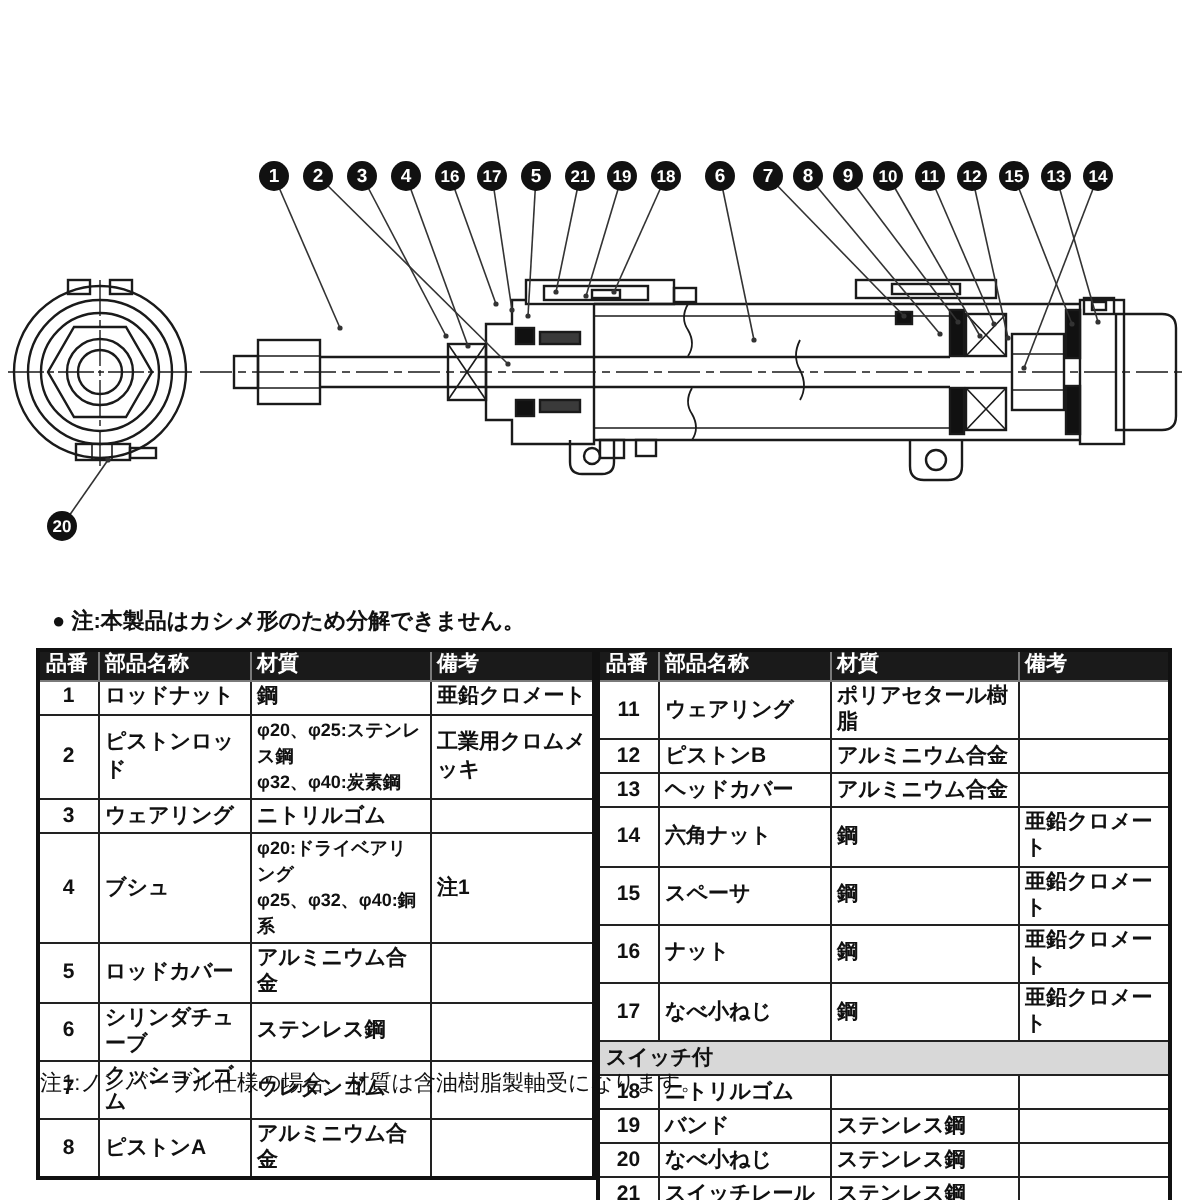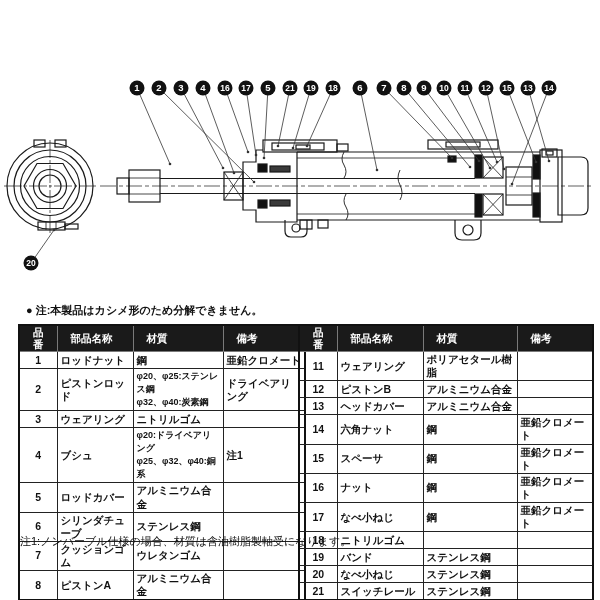--- a/index.html
+++ b/index.html
@@ -8,21 +8,21 @@
     font-family:"Liberation Sans","DejaVu Sans",sans-serif;color:#111;
     outline:1px solid #e3e3e3;overflow:hidden;
   }
   #diagram{position:absolute;left:0;top:0;}
   .note{position:absolute;left:26px;top:303px;font-size:11px;font-weight:bold;letter-spacing:0;text-align:center;}
   .tbl{position:absolute;top:324px;border-collapse:collapse;table-layout:fixed;}
   #tbl-left{left:18px;}
   #tbl-right{left:298px;}
   .tbl th{
     background:#1a1a1a;color:#fff;font-size:10.5px;font-weight:bold;text-align:left;
-    padding:1px 13px;border:1px solid #7a7a7a;height:12px;line-height:1.1;
+    padding:1px 3px;border:1px solid #7a7a7a;height:12px;line-height:1.1;
   }
   .tbl td{
     border:1px solid #222;font-size:10.5px;font-weight:bold;padding:1px 3px;
     height:14px;line-height:1.25;vertical-align:middle;white-space:pre-line;overflow:hidden;
   }
   .tbl{border:2px solid #111;}
   .tbl td.num{text-align:center;padding:1px 1px;}
   .tbl td.small{font-size:9px;line-height:1.45;}
   .tbl tr.section td{background:#d8d8d8;font-size:10.5px;font-weight:bold;}
   .footnote{position:absolute;left:20px;top:534px;font-size:11px;font-weight:normal;}
@@ -234,21 +234,21 @@
         <td class="num">1</td>
         <td>ロッドナット</td>
         <td>鋼</td>
         <td>亜鉛クロメート</td>
       </tr>
       <tr>
         <td class="num">2</td>
         <td>ピストンロッド</td>
         <td class="small">φ20、φ25:ステンレス鋼
 φ32、φ40:炭素鋼</td>
-        <td>ドライベアリング</td>
+        <td>工業用クロムメッキ</td>
       </tr>
       <tr>
         <td class="num">3</td>
         <td>ウェアリング</td>
         <td>ニトリルゴム</td>
         <td></td>
       </tr>
       <tr>
         <td class="num">4</td>
         <td>ブシュ</td>
@@ -334,20 +334,23 @@
         <td>ナット</td>
         <td>鋼</td>
         <td>亜鉛クロメート</td>
       </tr>
       <tr>
         <td class="num">17</td>
         <td>なべ小ねじ</td>
         <td>鋼</td>
         <td>亜鉛クロメート</td>
       </tr>
+      <tr class="section">
+        <td colspan="4">スイッチ付</td>
+      </tr>
       <tr>
         <td class="num">18</td>
         <td>ニトリルゴム</td>
         <td></td>
         <td></td>
       </tr>
       <tr>
         <td class="num">19</td>
         <td>バンド</td>
         <td>ステンレス鋼</td>

